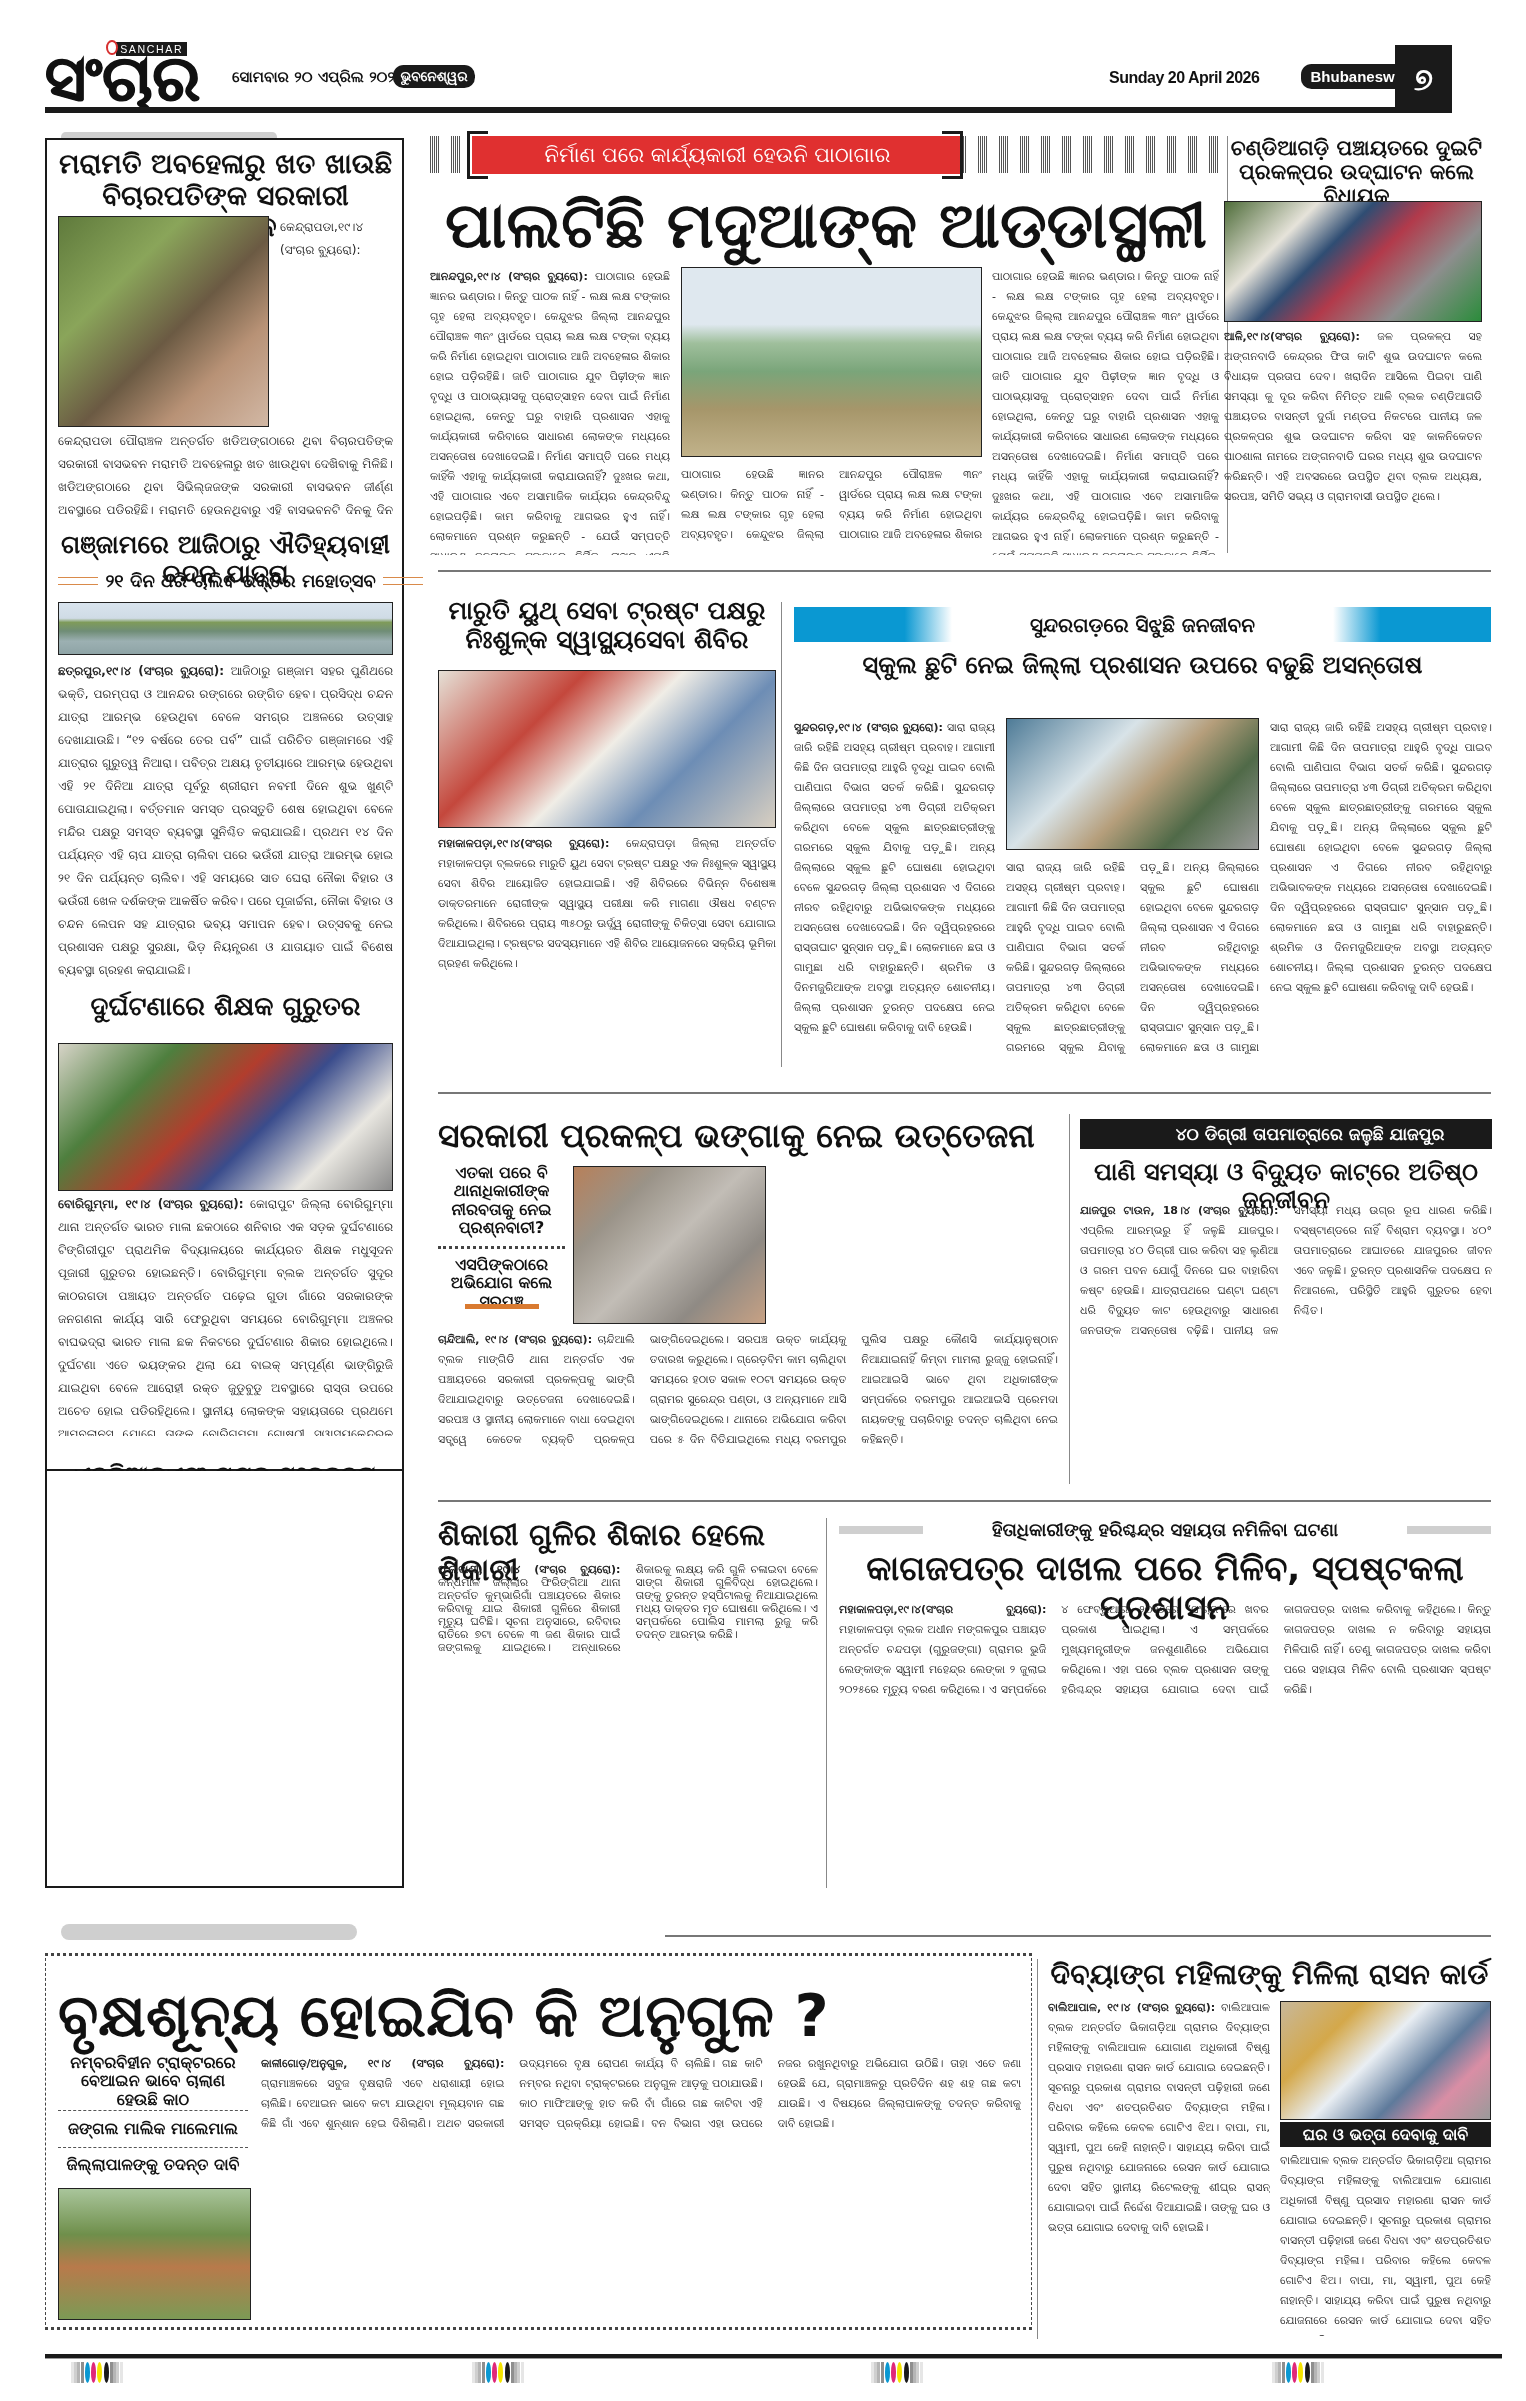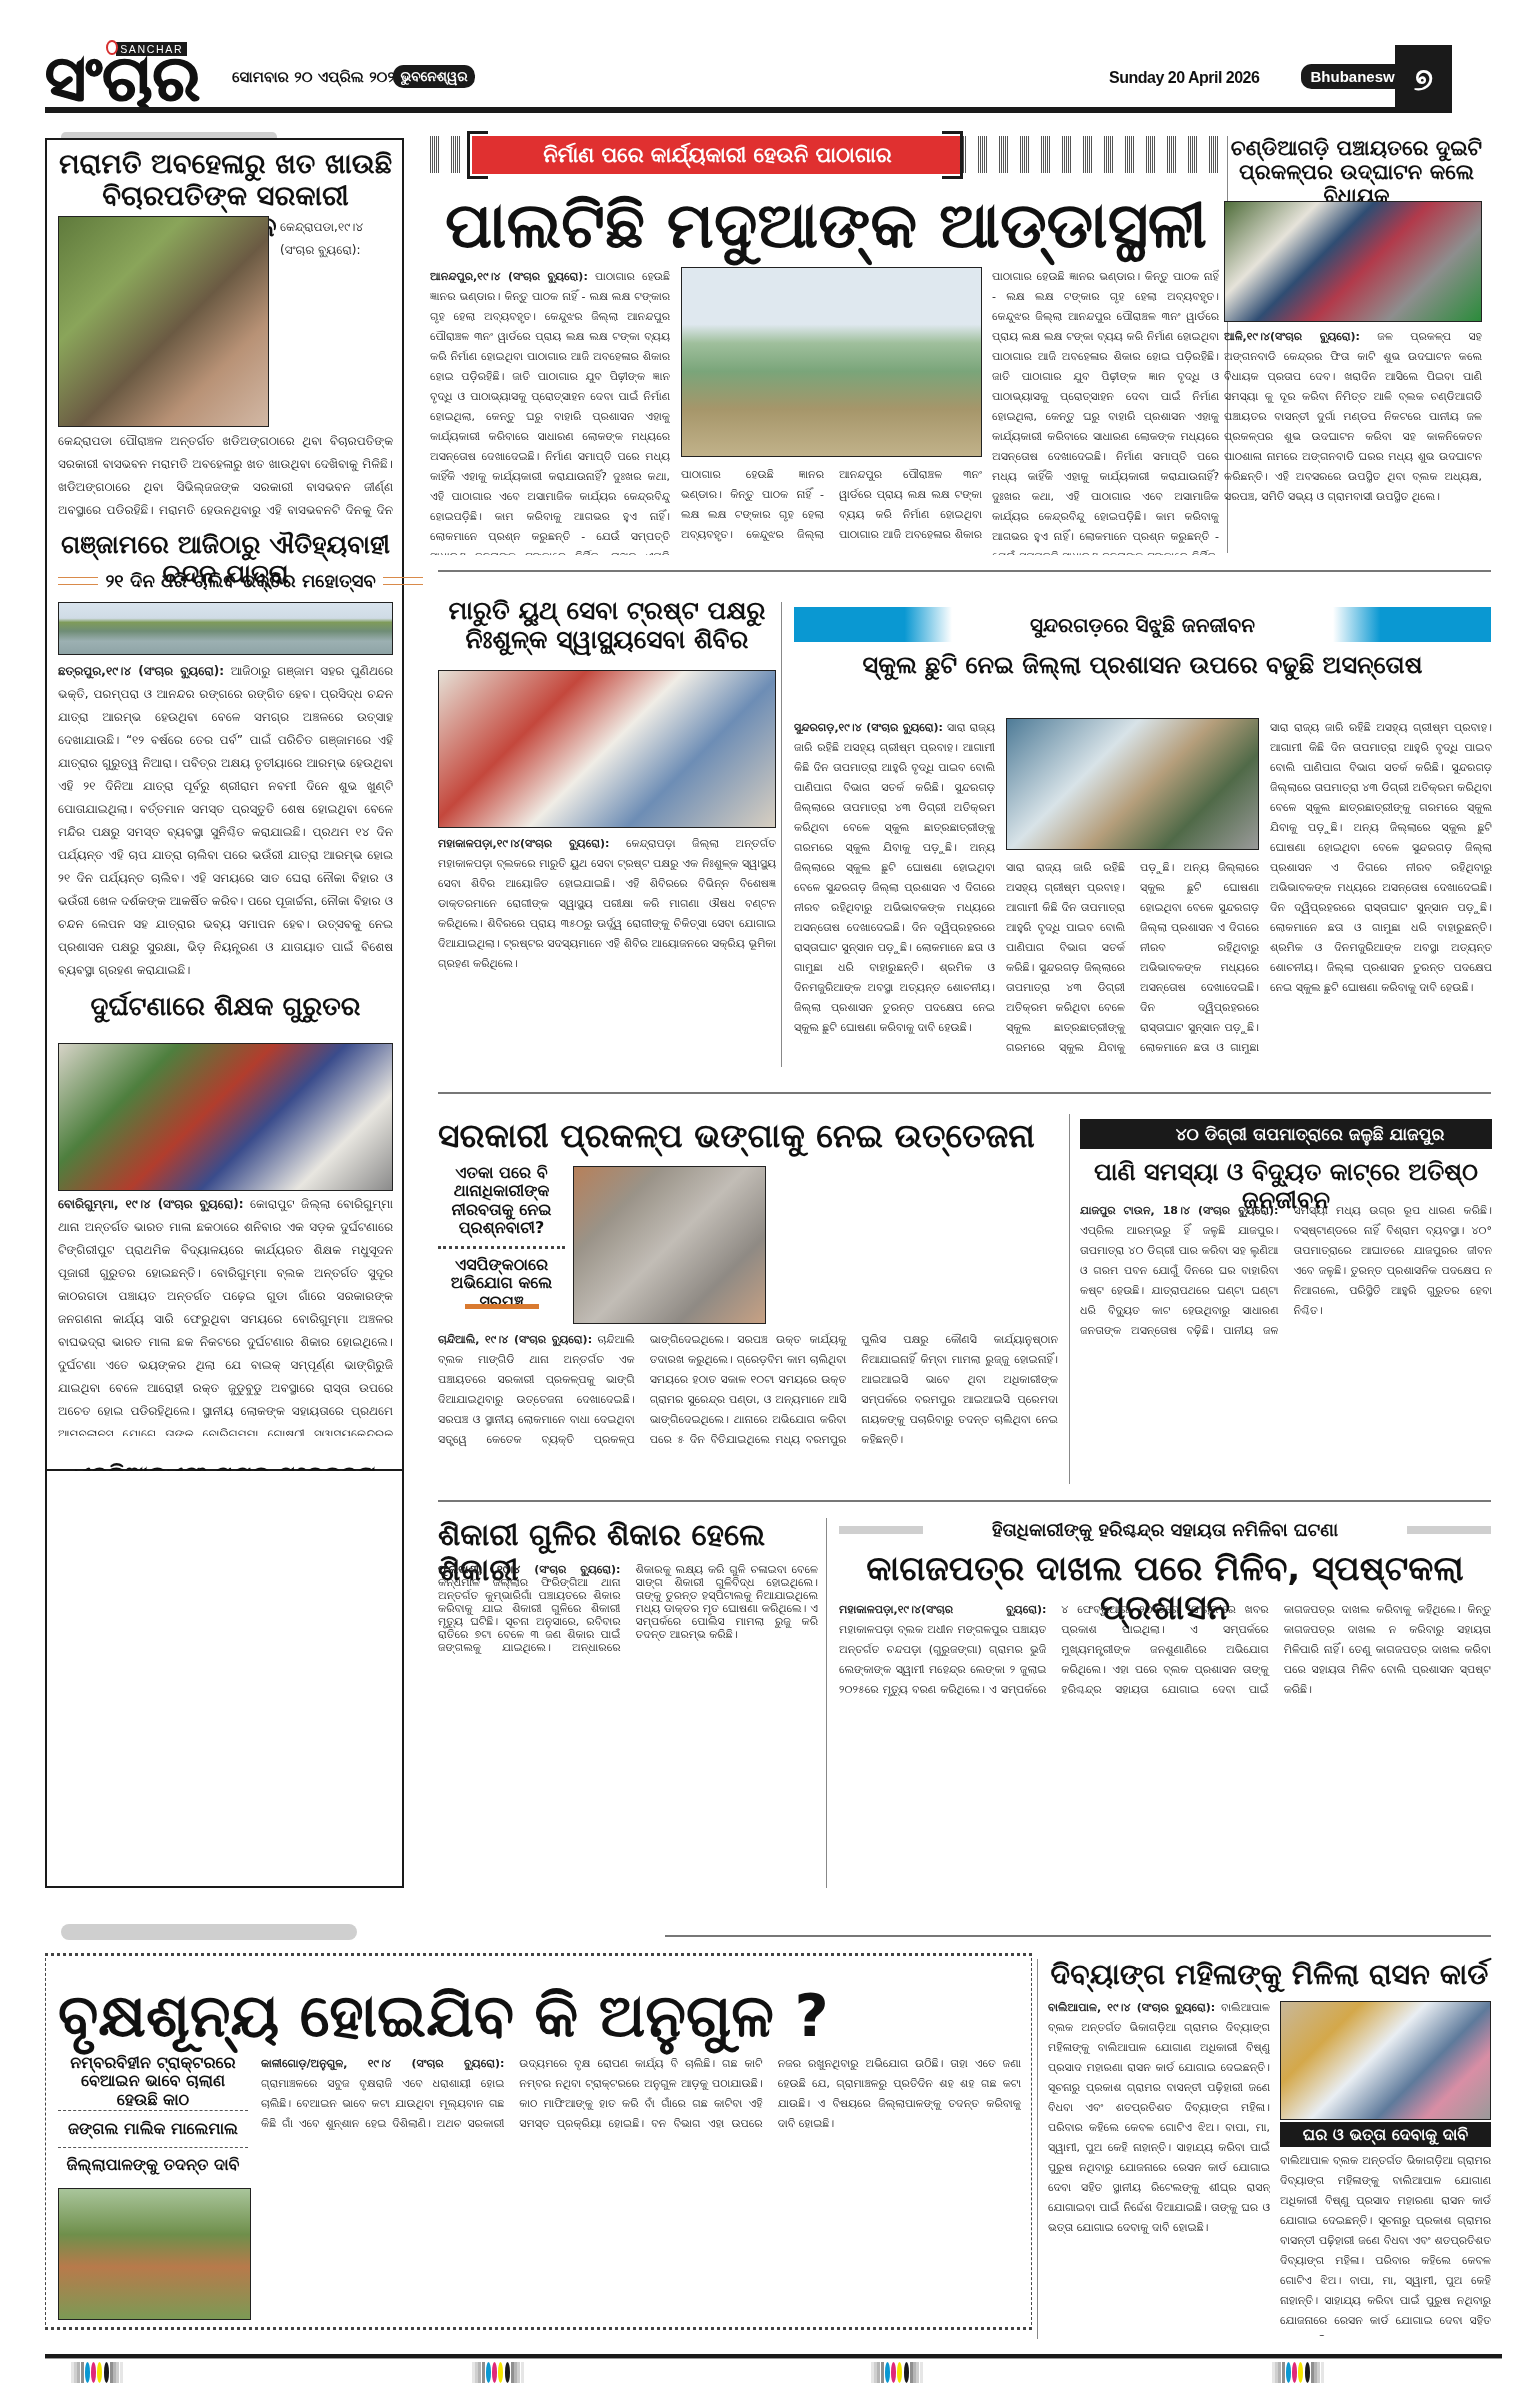--- a/index.html
+++ b/index.html
@@ -37,21 +37,21 @@
   .ph-hosp { background: linear-gradient(135deg,#d7d4c8 0%,#4e7f3e 25%,#b23d2d 45%,#3a4c8c 60%,#e8e6e0 80%,#8b8b8b 100%); }
   .ph-ndrf { background: linear-gradient(90deg,#f1e4d6 0%,#e87e2c 20%,#2a3350 35%,#d83b3b 55%,#f3ece2 75%,#c9463f 100%); }
   .ph-build { background: linear-gradient(180deg,#dfe8ef 0%,#dfe8ef 30%,#9fbf9c 40%,#7aa57a 55%,#a6966a 75%,#c1b28a 100%); }
   .ph-crowd { background: linear-gradient(135deg,#4f6d3a 0%,#e6e3da 25%,#2f4d73 40%,#b23a4b 55%,#8e8e8e 75%,#2b8c3b 100%); }
   .ph-clinic { background: linear-gradient(135deg,#e5e0d6 0%,#c4473c 30%,#f0ede6 50%,#6d8db5 70%,#d8cfc1 100%); }
   .ph-umb { background: linear-gradient(135deg,#4e7b97 0%,#d8e3e8 35%,#b59e7b 55%,#506a48 75%,#9a9a9a 100%); }
   .ph-rubble { background: linear-gradient(135deg,#b7805a 0%,#9a9388 25%,#c2bdb6 50%,#8f8a84 75%,#c7a184 100%); }
   .ph-wood { background: linear-gradient(180deg,#a9c59b 0%,#6f8f4b 35%,#b87a4b 60%,#7c9a55 100%); }
   .ph-ration { background: linear-gradient(135deg,#c8b89a 0%,#d4a84a 25%,#e9eef3 45%,#5e7a9b 65%,#d98ea5 80%,#9a9a9a 100%); }
 
-  .kicker-red { background: #e03030; color: #fff; font-weight: bold; text-align: center; }
+  .kicker-red { background: #e03030; color: #fff; font-weight: normal; text-align: center; }
   .kicker-blue-bar { background: linear-gradient(90deg,#0a98d2 0%,#0a98d2 70%,#ffffff 100%); }
   .kicker-dark { background: #1a1a1a; color: #fff; font-weight: bold; text-align: center; }
   .dotted { border-top: 3.2px dotted #444; }
   .orange-lines { height: 7.4px; border-top: 1.6px solid #d98a4a; border-bottom: 1.6px solid #d98a4a; }
   .caption-bar { background: #1a1a1a; color: #fff; font-weight: bold; text-align: center; }
 
   
   .reg { position: absolute; top: 2358px; width: 63px; height: 21px; }
   .reg .g { position: absolute; top: 0; height: 21px; width: 3.2px; }
   .reg .ov { position: absolute; top: 0; width: 5.3px; height: 21px; border-radius: 50%; }

